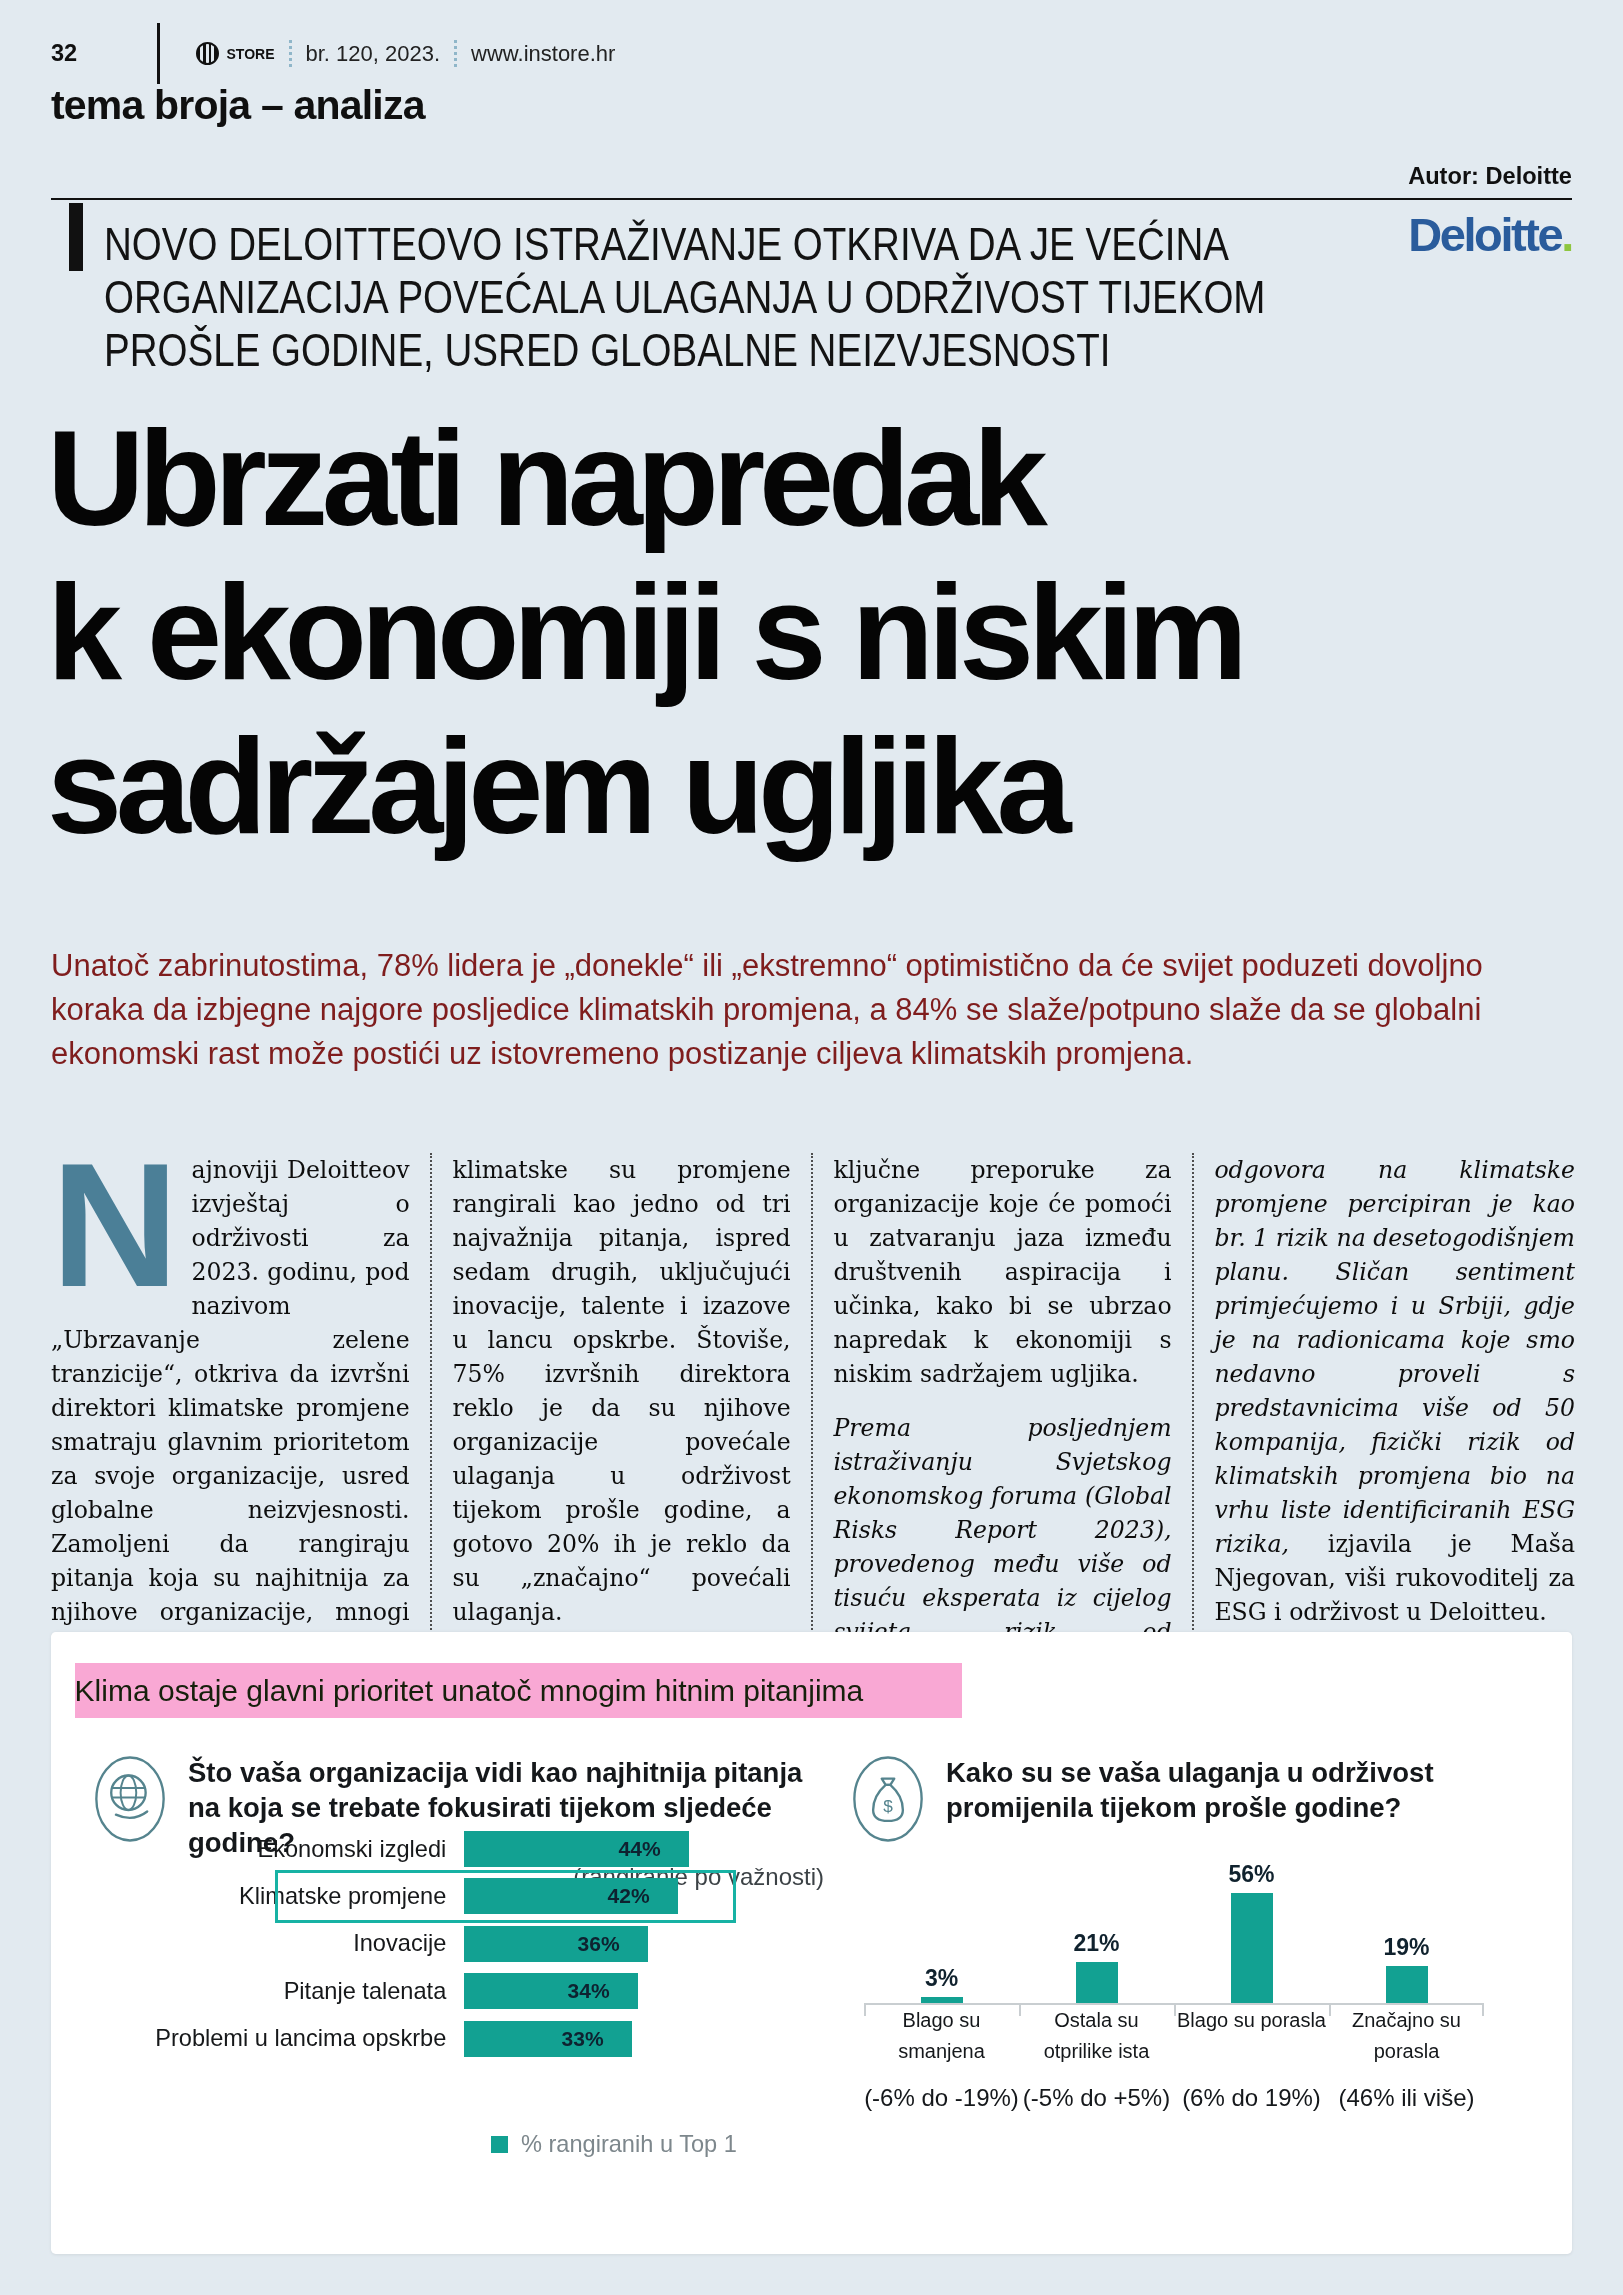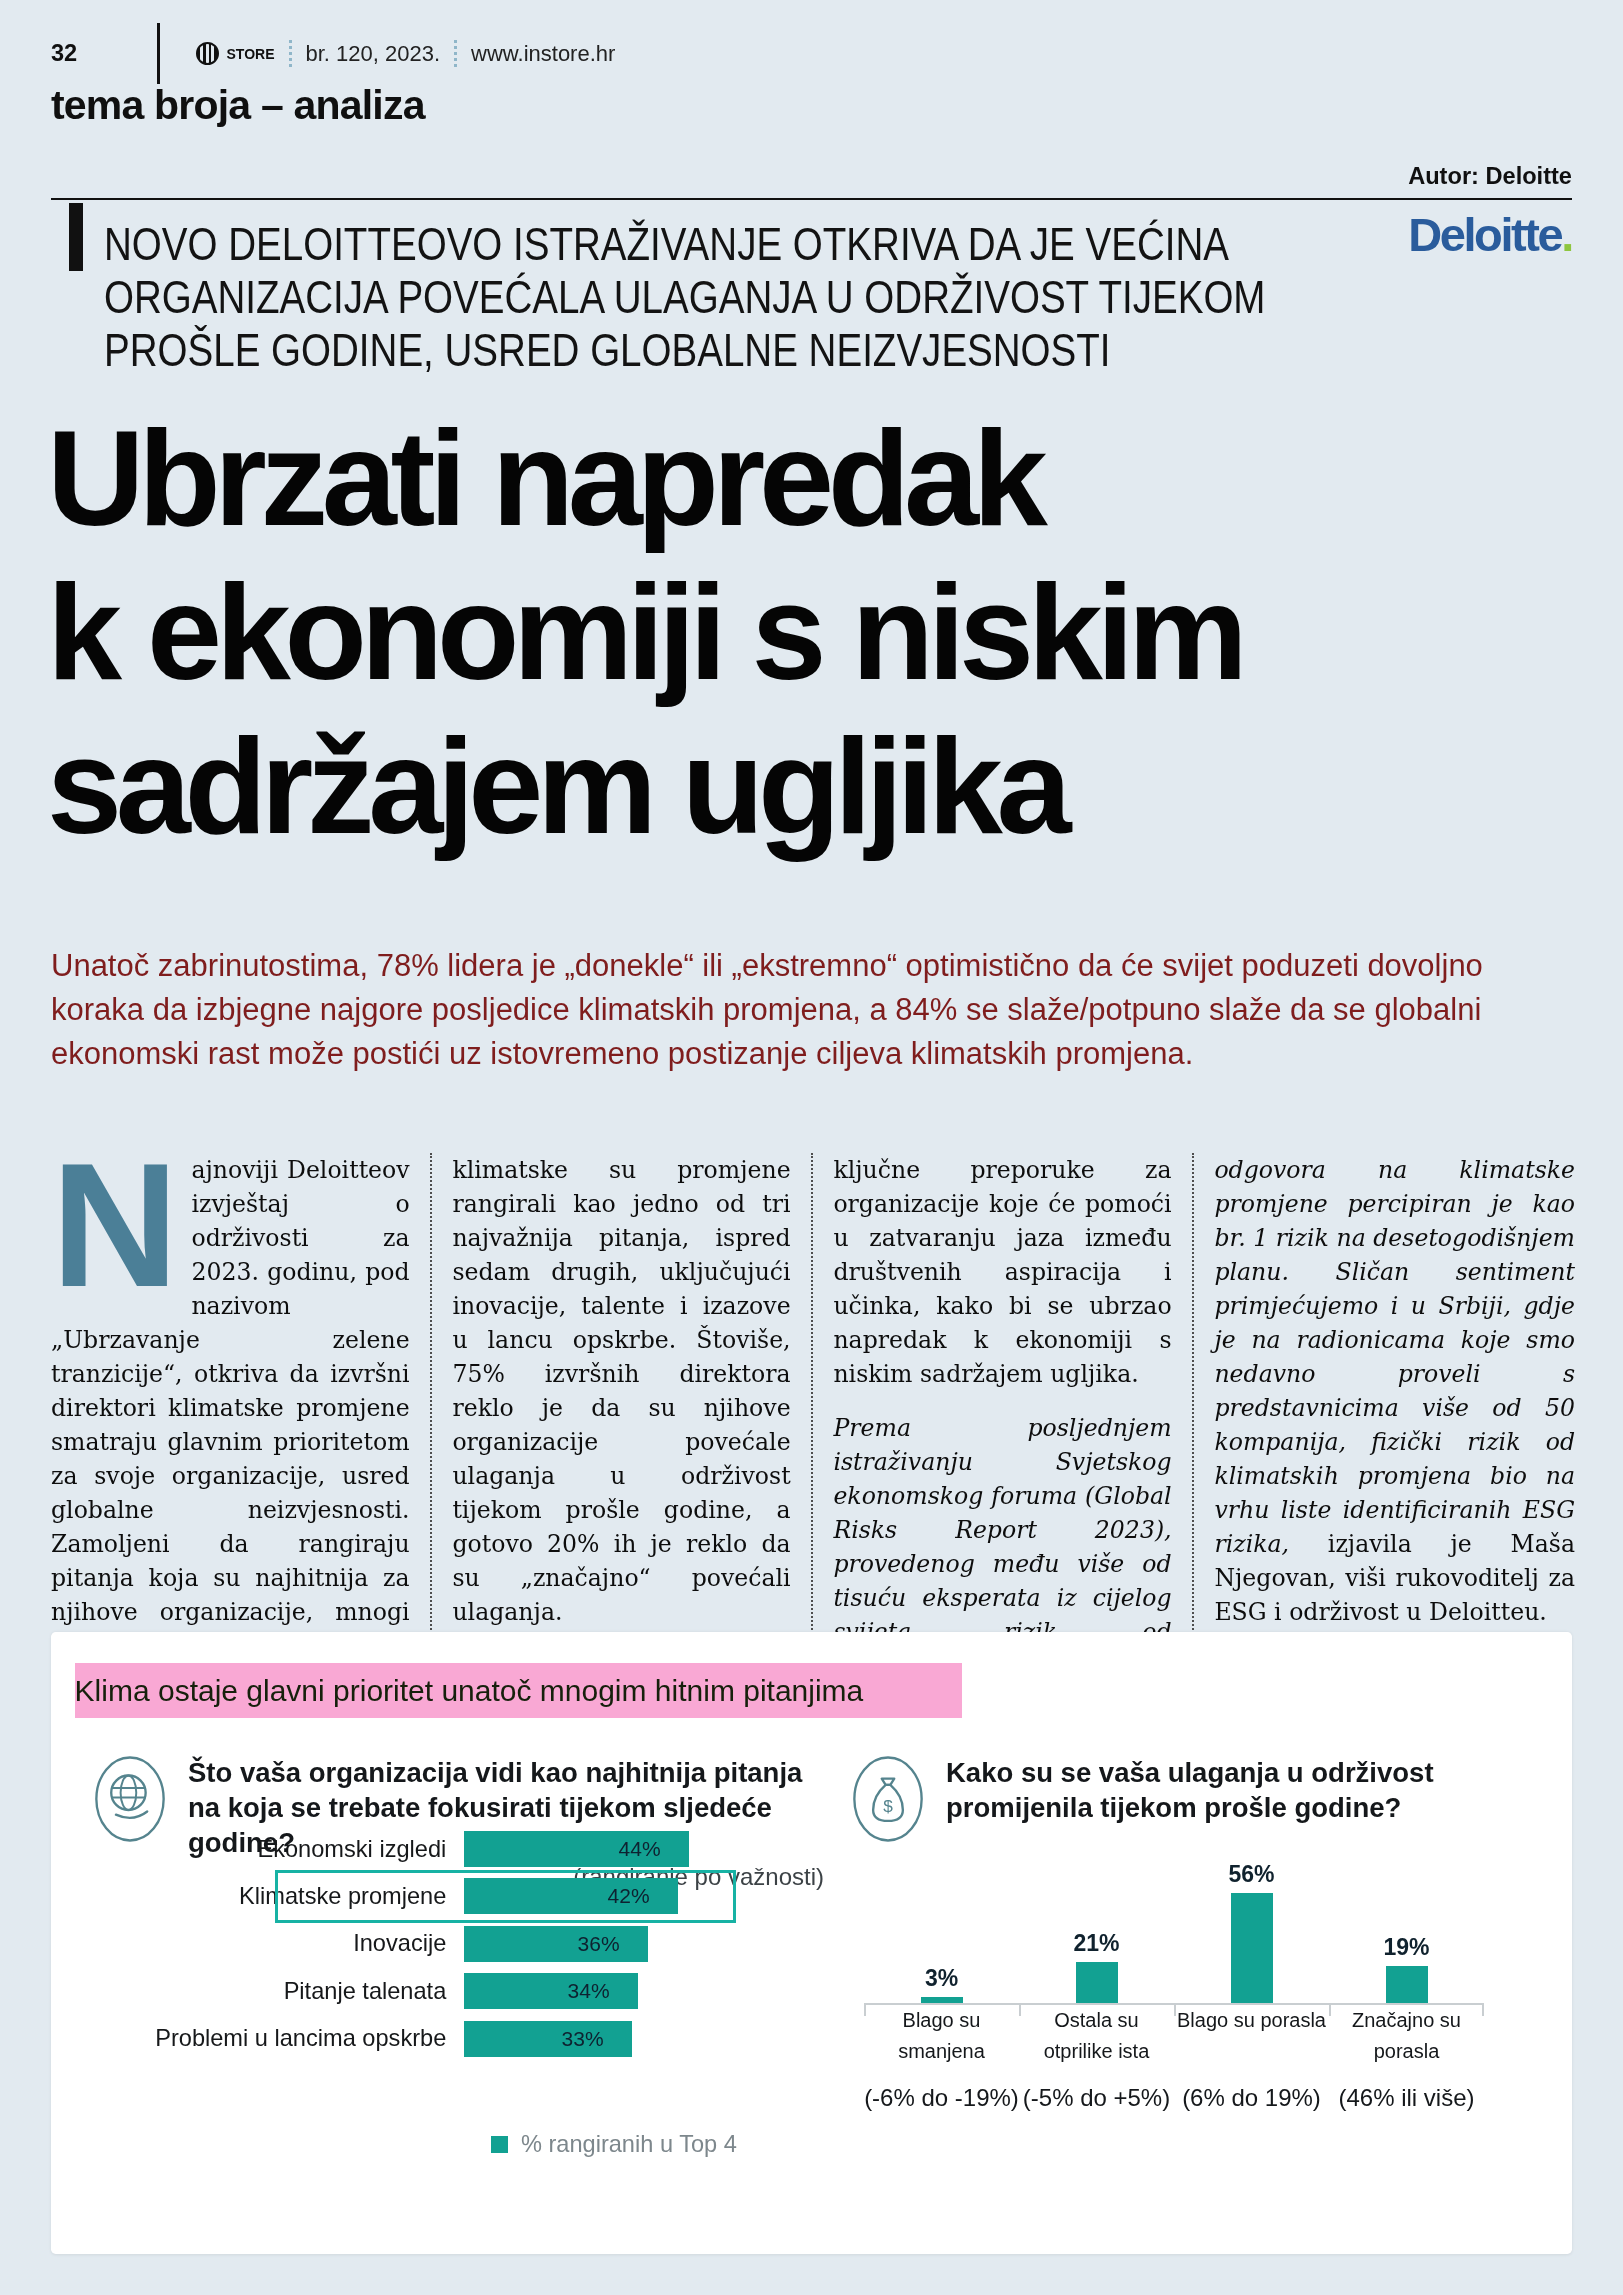--- a/index.html
+++ b/index.html
@@ -52,21 +52,21 @@
   .qright{left:801px;top:123px;width:691px;}
   .qicon{flex:0 0 72px;width:72px;height:88px;}
   .qtxt .q{font-weight:700;font-size:27.5px;line-height:35px;color:#15181b;}
   .qtxt .sub{font-size:24px;color:#3c4246;margin-top:3.1px;text-align:right;}
 
   
   .hchart{position:absolute;left:23.6px;top:198px;width:754px;}
   .hrow{display:flex;align-items:center;height:38px;margin-bottom:9.4px;position:relative;}
   .hlabel{width:389px;text-align:right;padding-right:17.3px;font-size:23.6px;color:#16181a;flex:0 0 389px;box-sizing:border-box;}
   .hbar{height:36px;background:#12a192;display:flex;align-items:center;justify-content:flex-end;}
-  .hval{font-size:21px;font-weight:400;color:#0e2230;padding-right:28px;}
+  .hval{font-size:21px;font-weight:700;color:#0e2230;padding-right:28px;}
   .hl-box{position:absolute;left:200px;right:93px;top:-7.9px;bottom:-7.9px;border:3.1px solid #17b2a4;pointer-events:none;}
   .legend{position:absolute;left:440px;top:499px;display:flex;align-items:center;gap:12.6px;}
   .legend .sq{width:17.3px;height:17.3px;background:#12a192;}
   .legend .lt{font-size:23.6px;color:#7d878c;}
 
   
   .vchart{position:absolute;left:813px;top:236px;width:620px;}
   .vbars{display:flex;align-items:flex-end;height:135px;}
   .vcell{width:25%;display:flex;flex-direction:column;align-items:center;justify-content:flex-end;}
   .vval{font-size:23px;font-weight:700;color:#10222e;margin-bottom:4.7px;}
@@ -197,21 +197,21 @@
     <div class="hrow">
       <div class="hlabel">Problemi u lancima opskrbe</div>
       <div class="hbar" style="width: 168px;">
           <span class="hval">33%</span>
         </div>
     </div>
   </div>
 
   <div class="legend">
     <span class="sq"></span>
-    <span class="lt">% rangiranih u Top 4</span>
+    <span class="lt">% rangiranih u Top 1</span>
   </div>
 
   <div class="vchart">
     <div class="vbars">
       <div class="vcell">
         <div class="vval">3%</div>
         <div class="vbar" style="height: 5.9px;"></div>
       </div>
       <div class="vcell">
         <div class="vval">21%</div>

